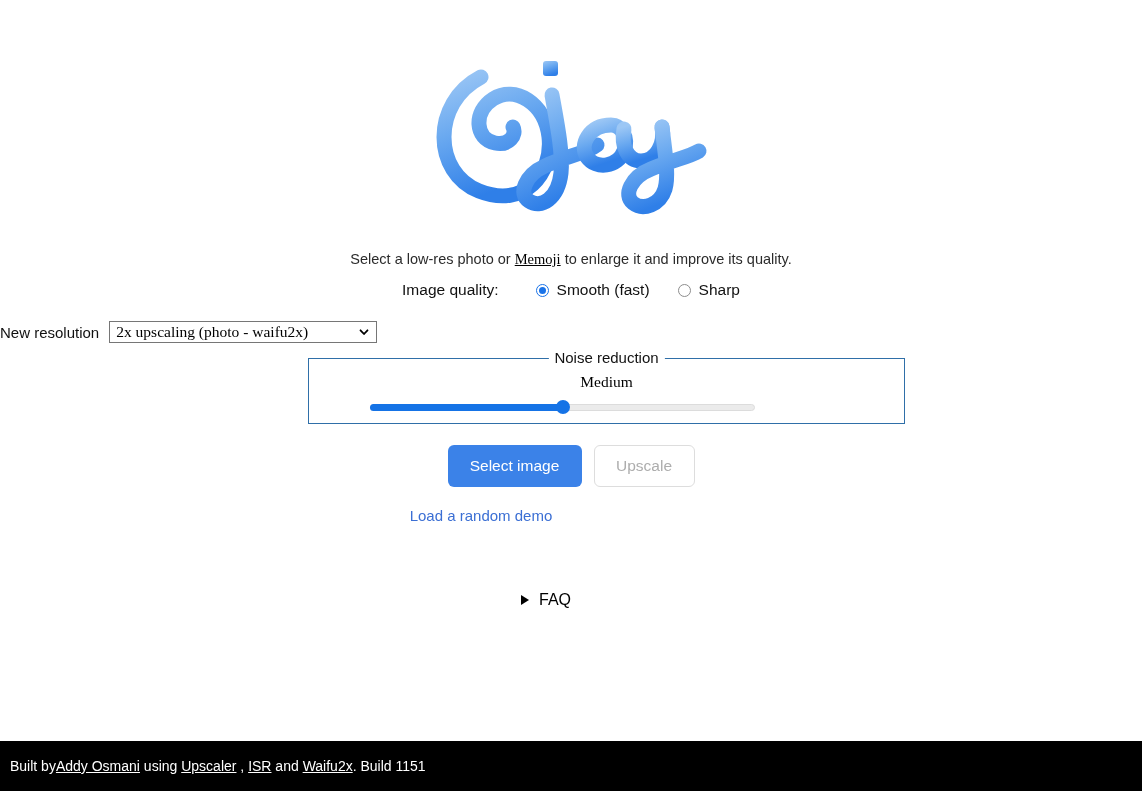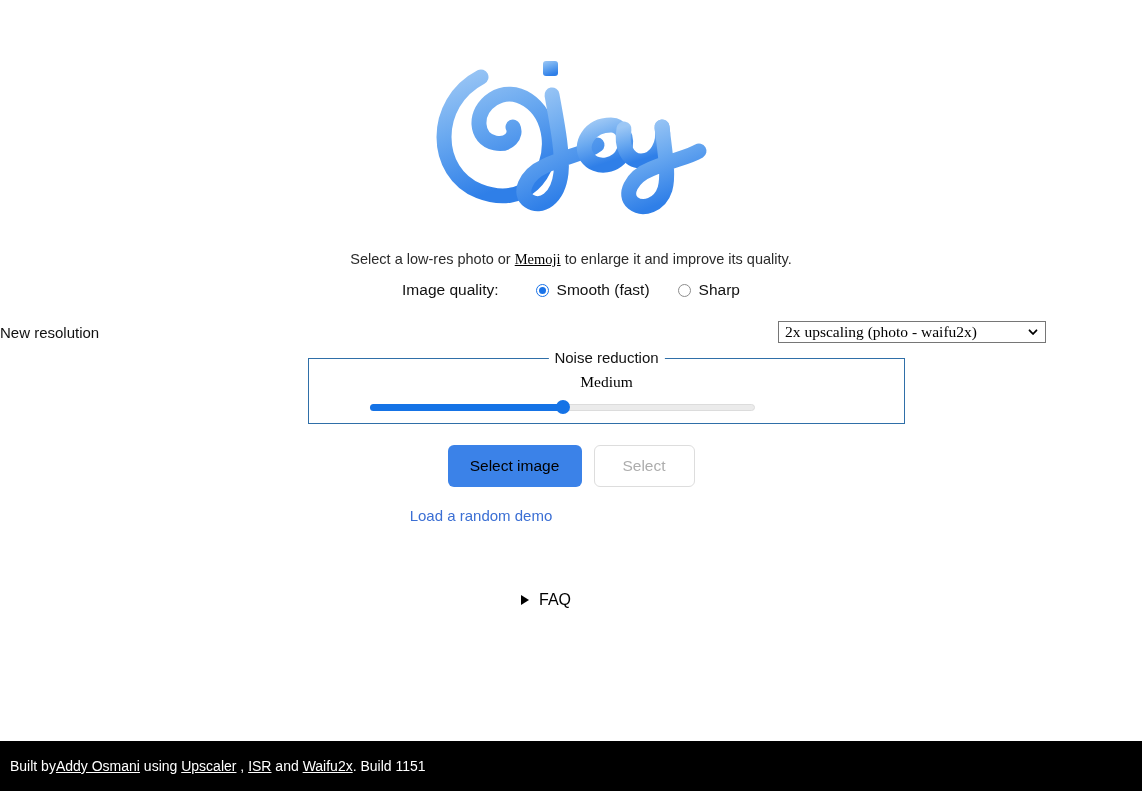--- a/index.html
+++ b/index.html
@@ -91,24 +91,24 @@
   .radio.unchecked {
     background: #ffffff;
     border: 1px solid #8d8d8d;
   }
 
   
   .res-row {
     position: absolute;
     left: 0;
     top: 321px;
-    width: 1046px;
-    display: flex;
-    align-items: center;
-    justify-content: space-between;
+    width: 1142px;
+    display: flex;
+    align-items: center;
+    justify-content: flex-start;
     font-size: 15px;
     color: #111;
   }
   .res-label { margin-right: 10px; }
   .res-select {
     width: 268px;
     height: 22px;
     box-sizing: border-box;
     border: 1px solid #767676;
     background: #ffffff;
@@ -213,21 +213,21 @@
     font-family: "Liberation Sans", sans-serif;
     font-size: 15.5px;
     box-sizing: border-box;
     border-radius: 6px;
     cursor: pointer;
   }
   .btn-primary {
     width: 134px;
     height: 42px;
     background: #3b82e8;
-    color: #000000;
+    color: #ffffff;
     border: none;
     margin-right: 12px;
   }
   .btn-disabled {
     width: 101px;
     height: 42px;
     background: #ffffff;
     color: #adadad;
     border: 1px solid #dddddd;
     cursor: default;
@@ -353,21 +353,21 @@
   <div class="noise-value">Medium</div>
   <div class="slider">
     <div class="track"></div>
     <div class="track-fill" style="width: 192.5px;"></div>
     <div class="thumb" style="left: 192.5px;"></div>
   </div>
 </div>
 
 <div class="btn-row">
   <button class="btn btn-primary">Select image</button>
-  <button class="btn btn-disabled" disabled="">Select</button>
+  <button class="btn btn-disabled" disabled="">Upscale</button>
 </div>
 
 <div class="demo-link-row">
   <a class="demo-link" href="#">Load a random demo</a>
 </div>
 
 <div class="faq">
   <div class="faq-summary">
     <span class="faq-tri"></span>
     <span>FAQ</span>

